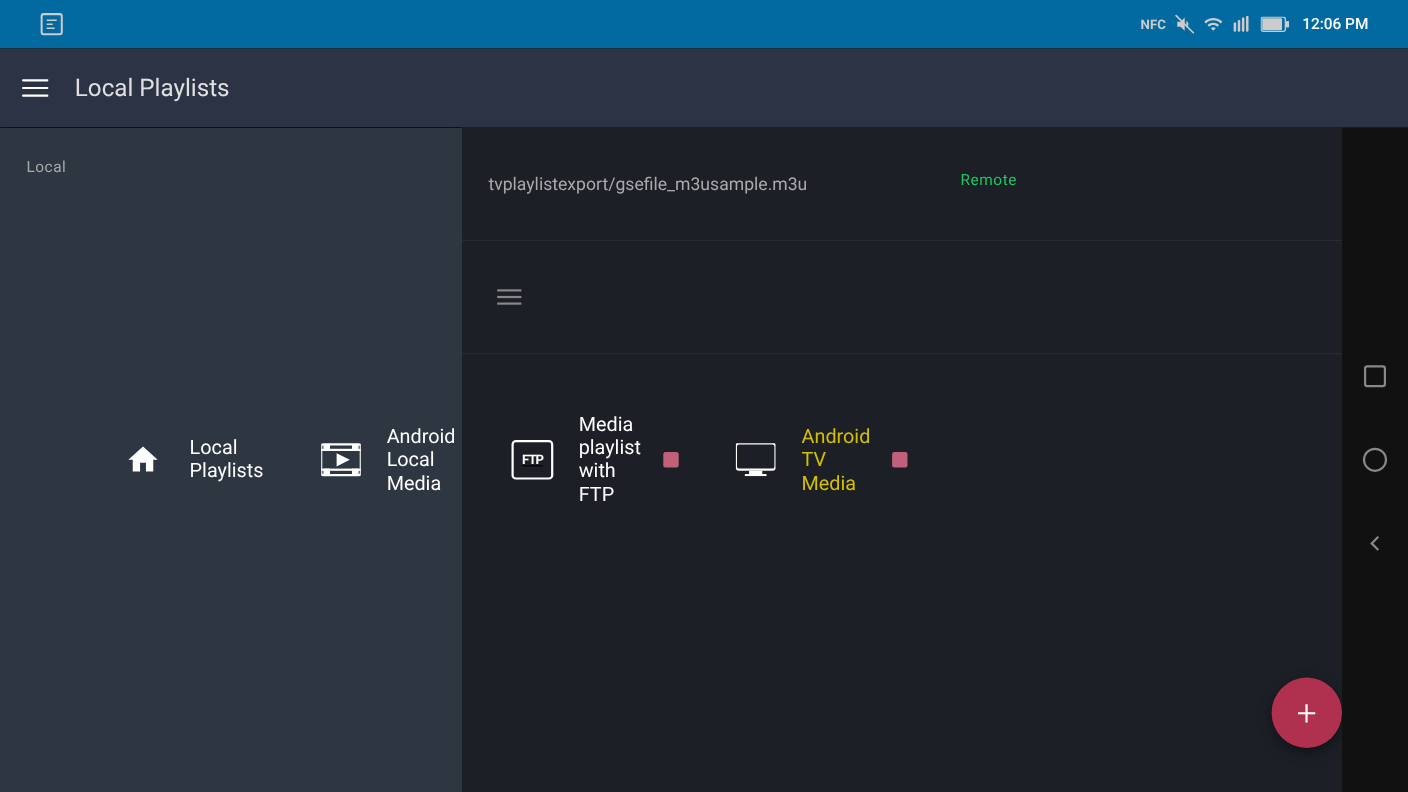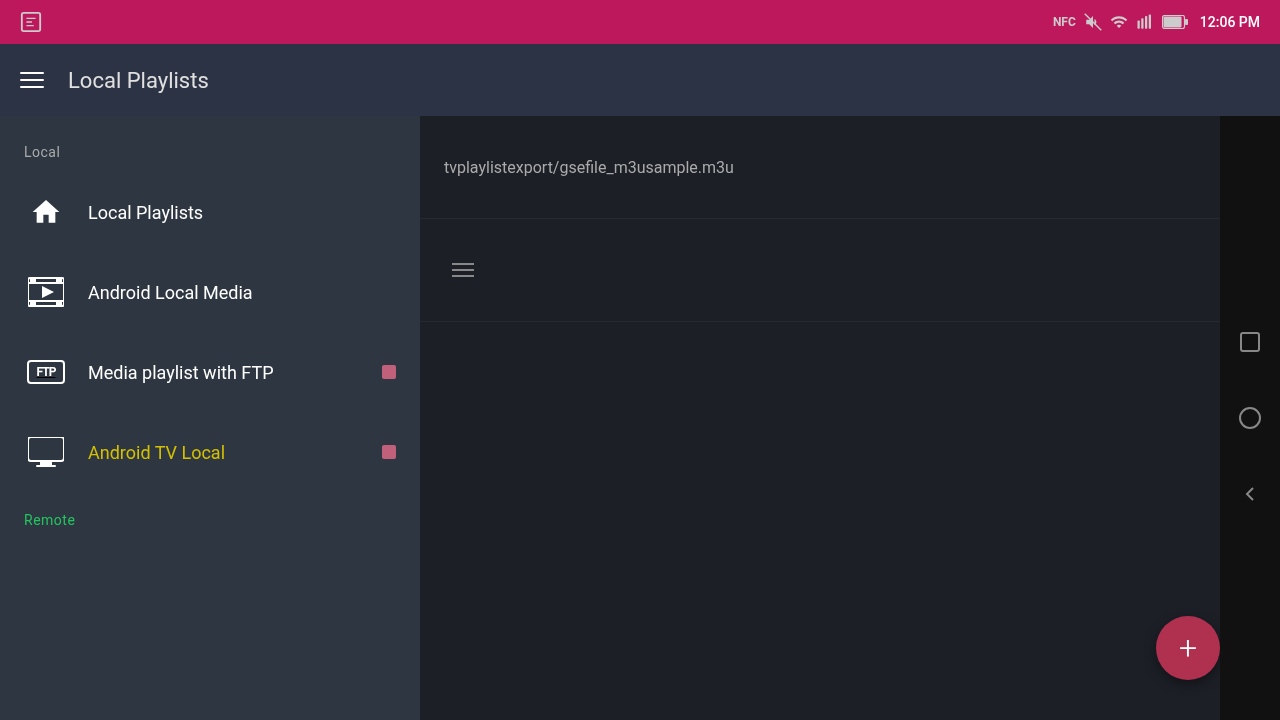--- a/index.html
+++ b/index.html
@@ -9,26 +9,26 @@
       height: 720px;
       background: #000;
       font-family: 'Roboto', Arial, sans-serif;
       overflow: hidden;
       display: flex;
       flex-direction: column;
     }
 
     
     .status-bar {
-      background: #be185d;
+      background: #0369a1;
       height: 44px;
       display: flex;
       align-items: center;
       justify-content: flex-end;
-      padding: 0 20px;
+      padding: 0 36px;
       color: #fff;
       font-size: 13px;
       gap: 10px;
       flex-shrink: 0;
     }
 
     .status-bar-left {
       margin-right: auto;
       display: flex;
       align-items: center;
@@ -79,21 +79,21 @@
       position: relative;
     }
 
     
     .drawer {
       width: 420px;
       height: 100%;
       background: rgba(50, 60, 70, 0.92);
       backdrop-filter: blur(4px);
       display: flex;
-      flex-direction: column;
+      flex-direction: row;
       padding: 20px 0;
       flex-shrink: 0;
       z-index: 10;
     }
 
     .drawer-section-label {
       color: #aaa;
       font-size: 14px;
       padding: 8px 24px 12px 24px;
       letter-spacing: 0.5px;
@@ -302,37 +302,37 @@
           <rect x="2" y="22" width="6" height="6" fill="#fff"></rect>
           <rect x="28" y="22" width="6" height="6" fill="#fff"></rect>
           <polygon points="14,8 26,14 14,20" fill="#fff"></polygon>
         </svg>
       </div>
       <span class="drawer-item-label">Android Local Media</span>
     </div>
 
     <div class="drawer-item">
       <div class="drawer-item-icon">
-        <div style="width:38px;height:24px;border:2px solid #fff;border-radius:4px;display:flex;align-items:center;justify-content:center;text-decoration:underline;">
+        <div style="width:38px;height:36px;border:2px solid #fff;border-radius:4px;display:flex;align-items:center;justify-content:center;text-decoration:underline;">
           <span style="color:#fff;font-size:12px;font-weight:bold;letter-spacing:-1px;">FTP</span>
         </div>
       </div>
       <span class="drawer-item-label">Media playlist with FTP</span>
       <div class="drawer-badge"></div>
     </div>
 
     <div class="drawer-item">
       <div class="drawer-item-icon">
         <svg width="36" height="30" viewBox="0 0 36 30" fill="#fff">
           <rect x="0" y="0" width="36" height="24" rx="3" fill="none" stroke="#fff" stroke-width="2"></rect>
           <rect x="12" y="25" width="12" height="3" fill="#fff"></rect>
           <rect x="8" y="28" width="20" height="2" rx="1" fill="#fff"></rect>
         </svg>
       </div>
-      <span class="drawer-item-label yellow">Android TV Local</span>
+      <span class="drawer-item-label yellow">Android TV Media</span>
       <div class="drawer-badge"></div>
     </div>
 
     <div class="drawer-section-label-bottom">Remote</div>
   </div>
 
   <div class="right-panel">
 
     <div class="playlist-item">
       <span class="playlist-item-path">tvplaylistexport/gsefile_m3usample.m3u</span>

